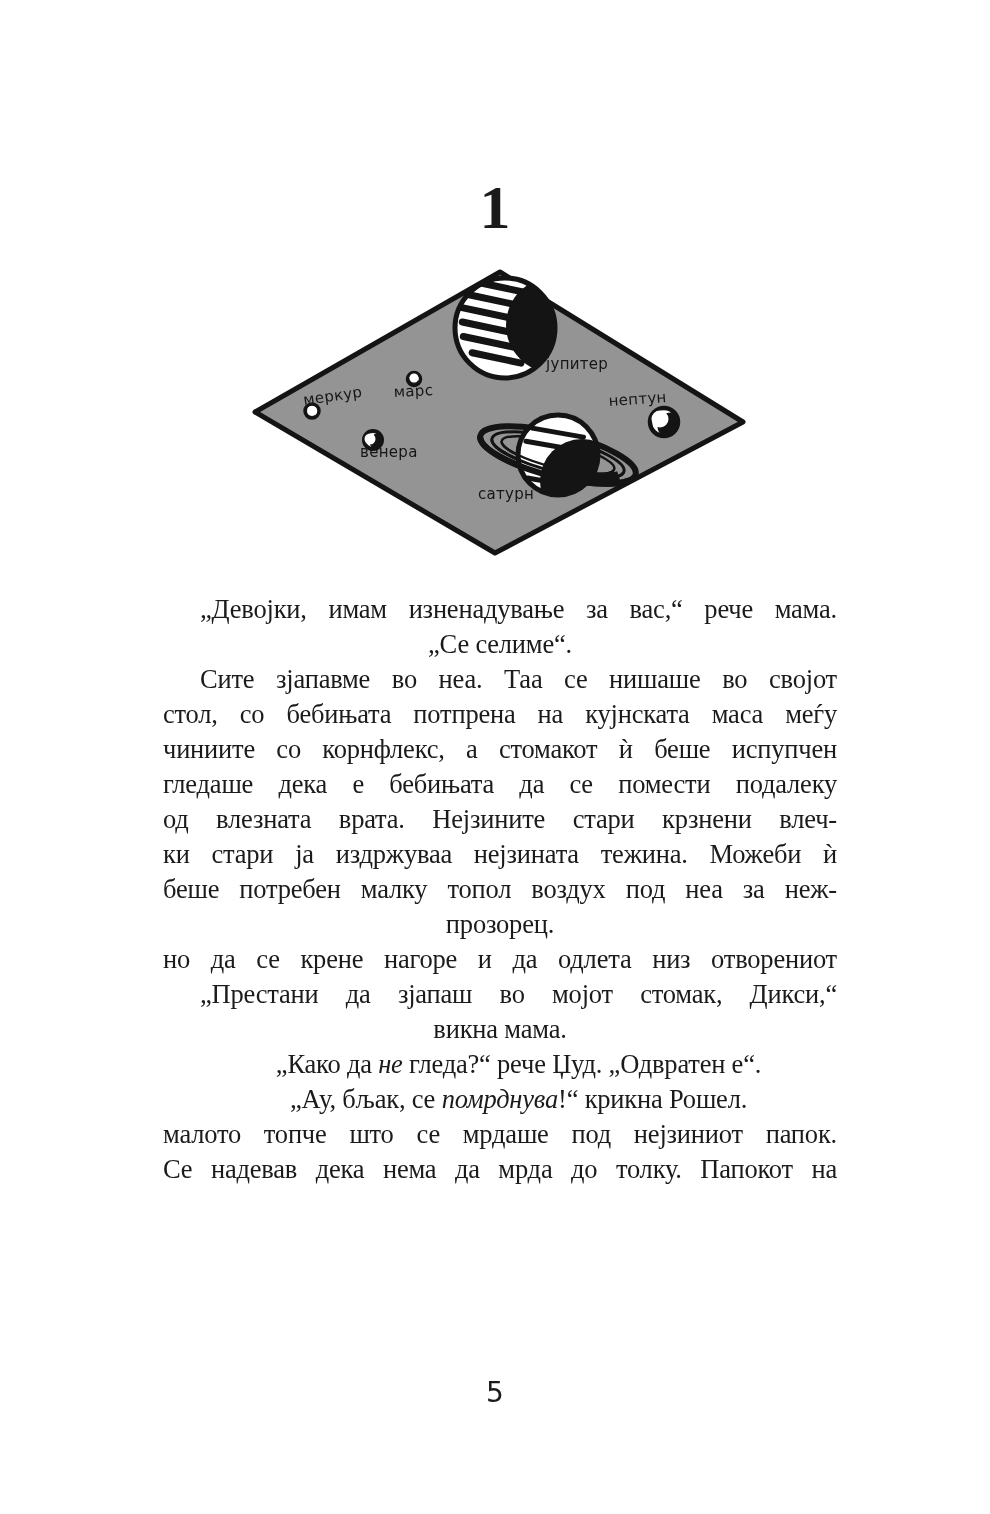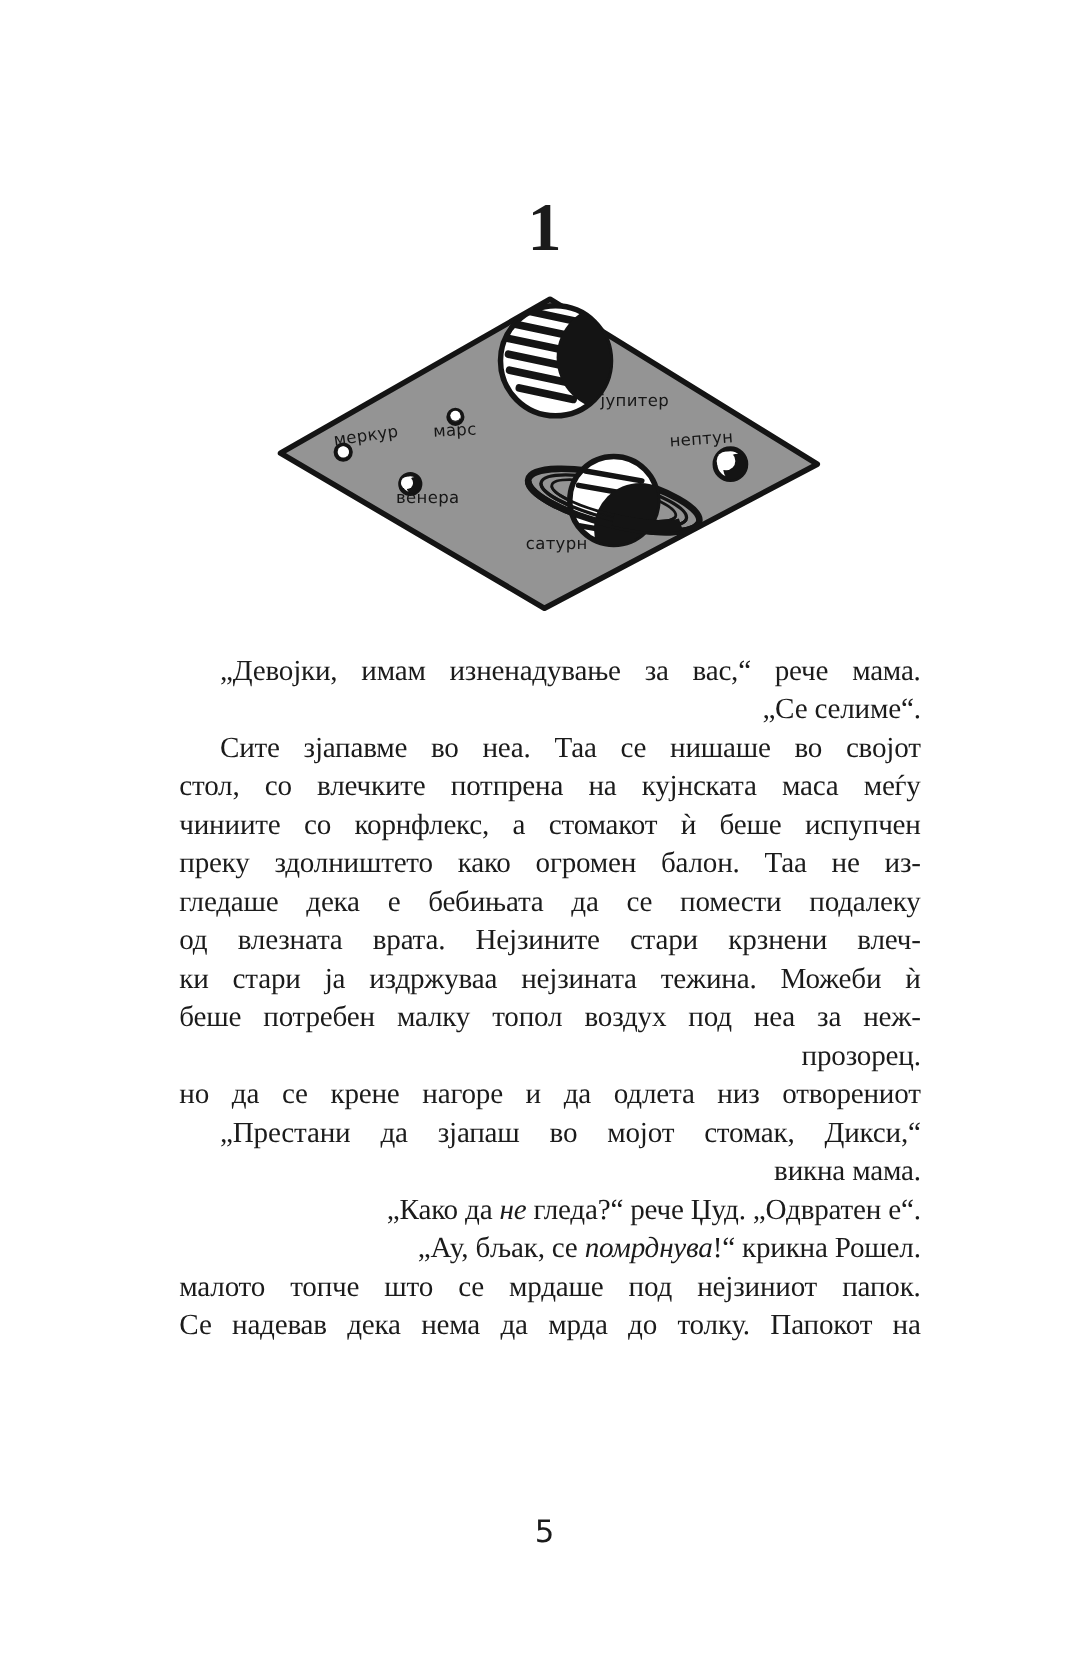--- a/index.html
+++ b/index.html
@@ -31,21 +31,21 @@
     letter-spacing: 0.3px;
   }
   .bodytext {
     position: absolute;
     left: 163px; top: 592px;
     width: 674px;
     font-size: 26.5px;
     line-height: 35px;
     letter-spacing: -0.2px;
   }
-  .line { text-align: right; white-space: normal; }
+  .line { text-align: center; white-space: normal; }
   .line.j { text-align: justify; text-align-last: justify; }
   .line.ind { text-indent: 37px; }
   .it { font-style: italic; font-family: Liberation Serif, serif; }
   .pagenum {
     position: absolute;
     top: 1376px; left: 0; width: 100%;
     text-align: center;
     font-family: "DejaVu Sans", sans-serif;
     font-size: 28px;
     color: #1b1b1b;
@@ -160,23 +160,22 @@
   <text class="planet-label" x="154" y="142" transform="rotate(-3 154 142)">марс</text>
   <text class="planet-label" x="120" y="202">венера</text>
   <text class="planet-label" x="238" y="244">сатурн</text>
   <text class="planet-label" x="369" y="151" transform="rotate(-4 369 151)">нептун</text>
 </svg>
 
 <div class="bodytext">
   <div class="line ind j">„Девојки, имам изненадување за вас,“ рече мама.</div>
   <div class="line">„Се селиме“.</div>
   <div class="line ind j">Сите зјапавме во неа. Таа се нишаше во својот</div>
-  <div class="line j">стол, со влечките потпрена на кујнската маса меѓу</div>
+  <div class="line j">стол, со бебињата потпрена на кујнската маса меѓу</div>
   <div class="line j">чиниите со корнфлекс, а стомакот ѝ беше испупчен</div>
-  <div class="line j">преку здолништето како огромен балон. Таа не из-</div>
   <div class="line j">гледаше дека е бебињата да се помести подалеку</div>
   <div class="line j">од влезната врата. Нејзините стари крзнени влеч-</div>
   <div class="line j">ки стари ја издржуваа нејзината тежина. Можеби ѝ</div>
   <div class="line j">беше потребен малку топол воздух под неа за неж-</div>
   <div class="line">прозорец.</div>
   <div class="line j">но да се крене нагоре и да одлета низ отворениот</div>
   <div class="line ind j">„Престани да зјапаш во мојот стомак, Дикси,“</div>
   <div class="line">викна мама.</div>
   <div class="line ind">
     <span>„Како да </span><span class="it">не</span><span> гледа?“ рече Џуд. „Одвратен е“.</span>

